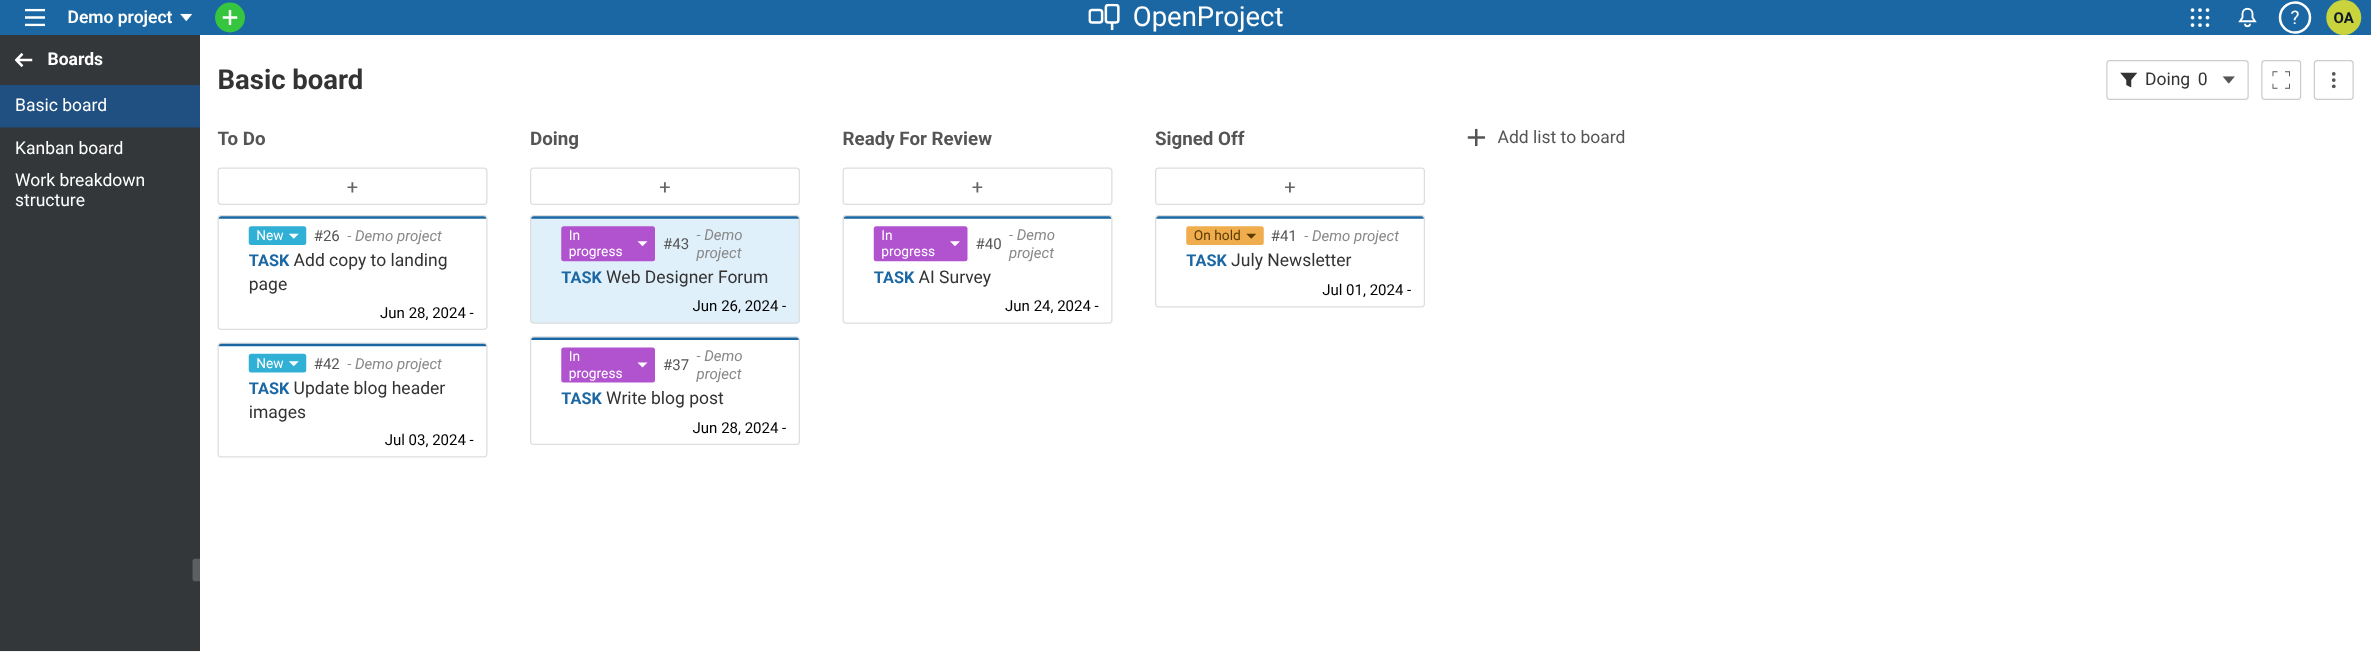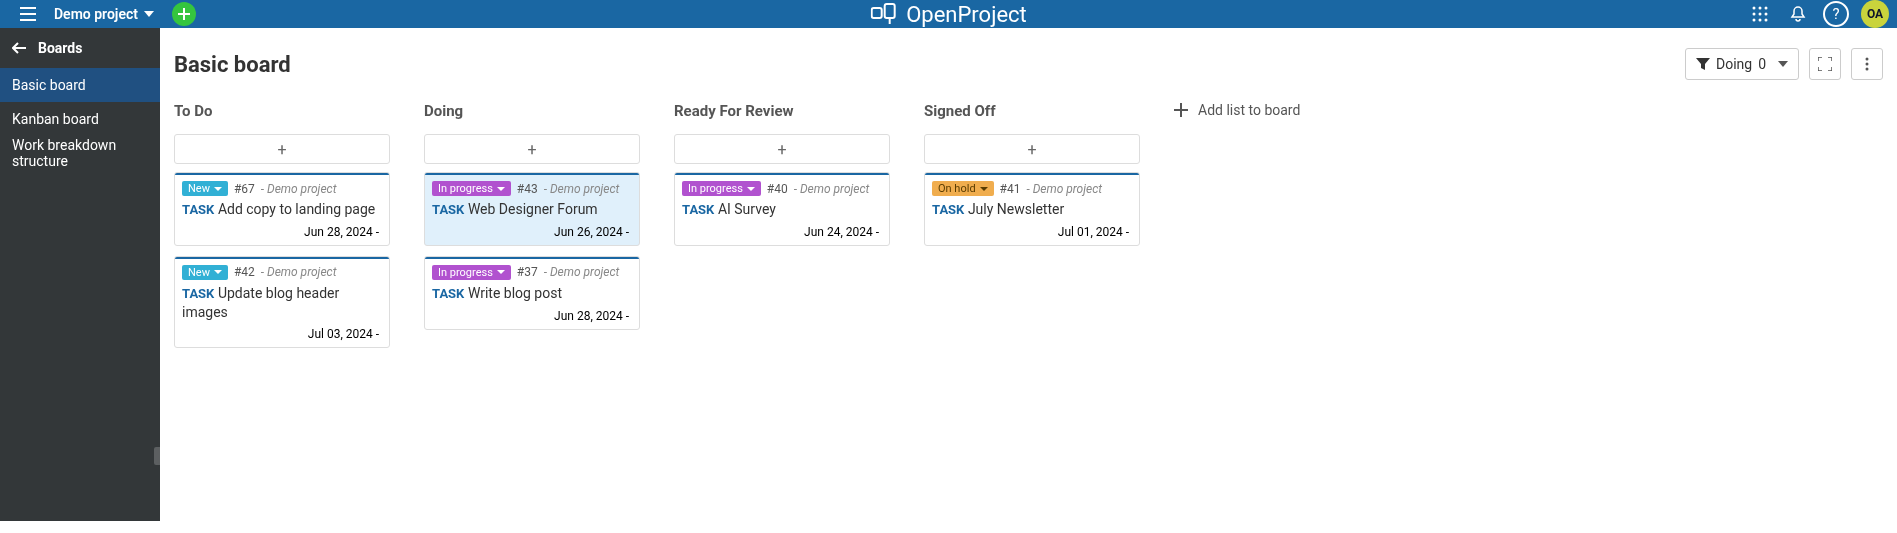--- a/index.html
+++ b/index.html
@@ -32,21 +32,21 @@
     .board-title { font-size: 22px; font-weight: 700; color: #333; }
     .title-tools { margin-left: auto; display: flex; align-items: center; gap: 10px; }
     .filter-btn { height: 32px; border: 1px solid #ccc; border-radius: 3px; display: flex; align-items: center; gap: 6px; padding: 0 10px; cursor: pointer; color: #333; }
     .sq-btn { width: 32px; height: 32px; border: 1px solid #ccc; border-radius: 3px; display: flex; justify-content: center; align-items: center; cursor: pointer; color: #555; }
     
     .columns { display: flex; gap: 34px; align-items: flex-start; }
     .col { width: 216px; }
     .col-title { font-weight: 700; color: #555; margin-bottom: 14px; font-size: 15px; }
     .add-card { height: 30px; border: 1px solid #ddd; border-radius: 3px; display: flex; justify-content: center; align-items: center; color: #666; cursor: pointer; margin-bottom: 8px; font-size: 16px; }
     
-    .card { border: 1px solid #ddd; border-radius: 3px; padding: 8px 10px 6px 7px; margin-bottom: 10px; position: relative; }
+    .card { border: 1px solid #ddd; border-radius: 3px; padding: 8px 10px 6px 24px; margin-bottom: 10px; position: relative; }
     .card::before { content: ""; position: absolute; top: 0; left: 0; right: 0; height: 2px; border-radius: 3px 3px 0 0; }
     .card.sel { background: #e0f0fb; }
     .card-bar-blue::before { background: #1a67a3; }
     .meta-row { display: flex; align-items: center; gap: 6px; font-size: 12px; margin-bottom: 4px; }
     .badge { font-size: 11px; padding: 1px 6px 1px 6px; border-radius: 2px; display: inline-flex; align-items: center; gap: 4px; color: #fff; cursor: pointer; }
     .badge.new { background: #31b0d5; }
     .badge.progress { background: #b152cf; }
     .badge.hold { background: #f0ad4e; color: #5a3c00; }
     .caret-sm { border-left: 4px solid transparent; border-right: 4px solid transparent; border-top: 4px solid currentColor; }
     .task-id { color: #555; }
@@ -169,21 +169,21 @@
     <div class="columns" id="columns">
         <div class="col">
           <div class="col-title">To Do</div>
           <div class="add-card">+</div>
           <div class="card card-bar-blue">
             <div class="meta-row">
               <span class="badge new">
                 <span>New</span>
                 <span class="caret-sm"></span>
               </span>
-              <span class="task-id">#67</span>
+              <span class="task-id">#26</span>
               <span class="dash-proj">- Demo project</span>
             </div>
             <div class="title-line"><span class="task-label">TASK</span> <span>Add copy to landing page</span></div>
             <div class="date-line">Jun 28, 2024 -</div>
           </div>
           <div class="card card-bar-blue">
             <div class="meta-row">
               <span class="badge new">
                 <span>New</span>
                 <span class="caret-sm"></span>

